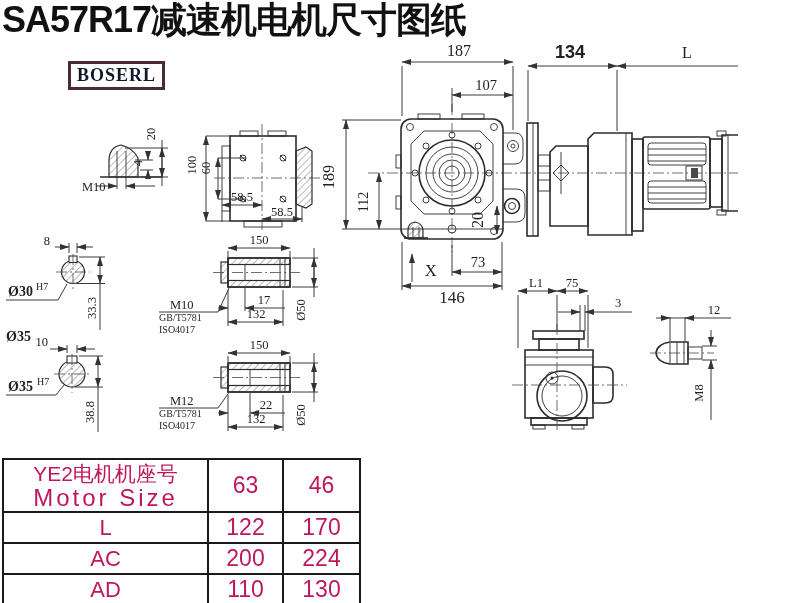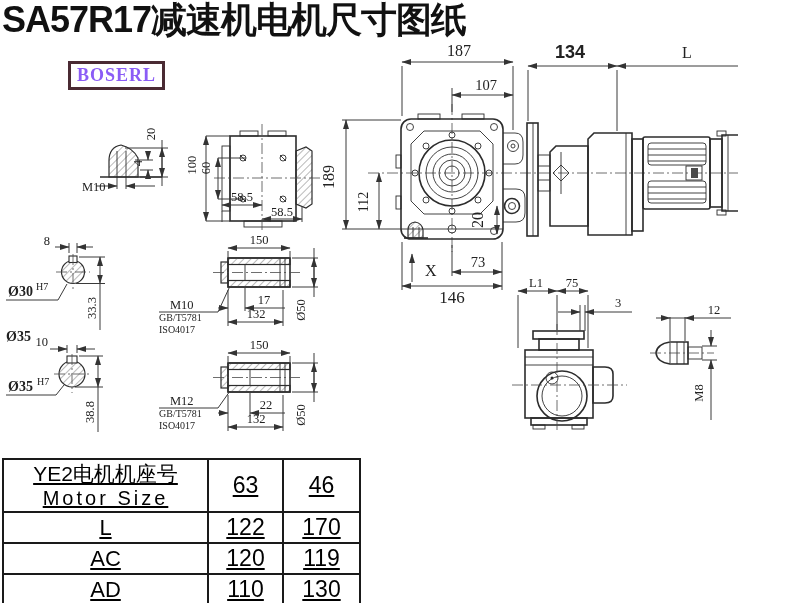--- a/index.html
+++ b/index.html
@@ -2,42 +2,42 @@
 <html><head>
 <meta charset="utf-8">
 <style>
   html,body{margin:0;padding:0;background:#fff;}
   #page{position:relative;width:738px;height:603px;background:#ffffff;overflow:hidden;
         font-family:"Liberation Sans",sans-serif;}
   #title{position:absolute;left:2px;top:-4px;font-size:36px;font-weight:bold;color:#111;
          letter-spacing:-1px;white-space:nowrap;font-family:"Liberation Sans",sans-serif;}
   #logo{position:absolute;left:68px;top:61px;border:3px solid #4a2a33;background:#fff;
         padding:0 6px;font-family:"Liberation Serif",serif;font-weight:bold;font-size:18px;
-        color:#8b5cf6;line-height:23px;letter-spacing:1px;}
+        color:#0f172a;line-height:23px;letter-spacing:1px;}
   svg text{font-family:"Liberation Serif",serif;fill:#222;font-size:13px;}
   svg .sm{font-size:10px;}
   svg .md{font-size:12.5px;}
   svg .lg{font-size:16px;}
   svg .xl{font-size:17px;}
   svg .sans-b{font-family:"Liberation Sans",sans-serif;font-weight:bold;font-size:18px;}
   .part{fill:none;stroke:#2c2c2c;stroke-width:1.6;}
   .thin{fill:none;stroke:#2c2c2c;stroke-width:0.9;}
   .dim{fill:none;stroke:#3a3a3a;stroke-width:1;}
   .cl{fill:none;stroke:#4a4a4a;stroke-width:0.8;stroke-dasharray:11 3 2 3;}
   .hatchfill{fill:url(#h1);stroke:#2c2c2c;stroke-width:1.2;}
   .wh{fill:#fff;stroke:#2c2c2c;stroke-width:1.1;}
   #dimtable{position:absolute;left:2px;top:458px;border-collapse:collapse;background:#fff;}
-  #dimtable td{border:2px solid #1a1a1a;text-align:center;vertical-align:middle;color:#000000;text-decoration:underline;}
+  #dimtable td{border:2px solid #1a1a1a;text-align:center;vertical-align:middle;color:#be185d;}
   #dimtable .c0{width:201px;}
   #dimtable .c1{width:71px;font-size:23px;}
   #dimtable .c2{width:73px;font-size:23px;}
   #dimtable .hdr{height:53px;}
   #dimtable .row{height:27px;font-size:22px;}
   .cn{font-size:21px;line-height:25px;}
-  .en{font-size:20px;letter-spacing:3px;line-height:24px;}
+  .en{font-size:24px;letter-spacing:3px;line-height:24px;}
 </style>
 </head>
 <body>
 
 <div id="page">
 
 <div id="title">SA57R17减速机电机尺寸图纸</div>
 <div id="logo">BOSERL</div>
 
 <svg width="800" height="603" viewBox="0 0 800 603">
@@ -382,22 +382,22 @@
     <td class="c1">63</td>
     <td class="c2">46</td>
   </tr>
   <tr class="row">
     <td class="c0">L</td>
     <td class="c1">122</td>
     <td class="c2">170</td>
   </tr>
   <tr class="row">
     <td class="c0">AC</td>
-    <td class="c1">120</td>
-    <td class="c2">119</td>
+    <td class="c1">200</td>
+    <td class="c2">224</td>
   </tr>
   <tr class="row">
     <td class="c0">AD</td>
     <td class="c1">110</td>
     <td class="c2">130</td>
   </tr>
 </tbody>
     </table>
 
 </div>

